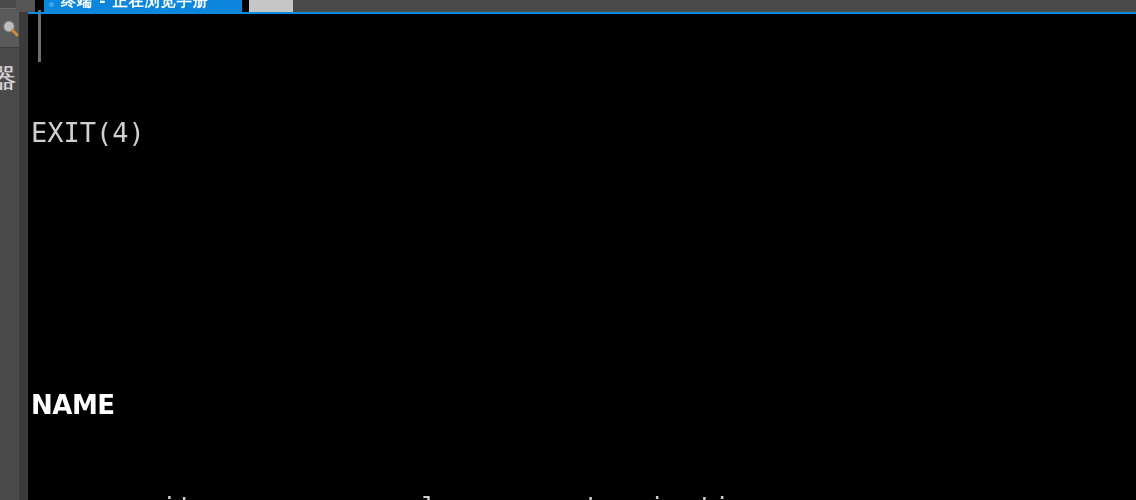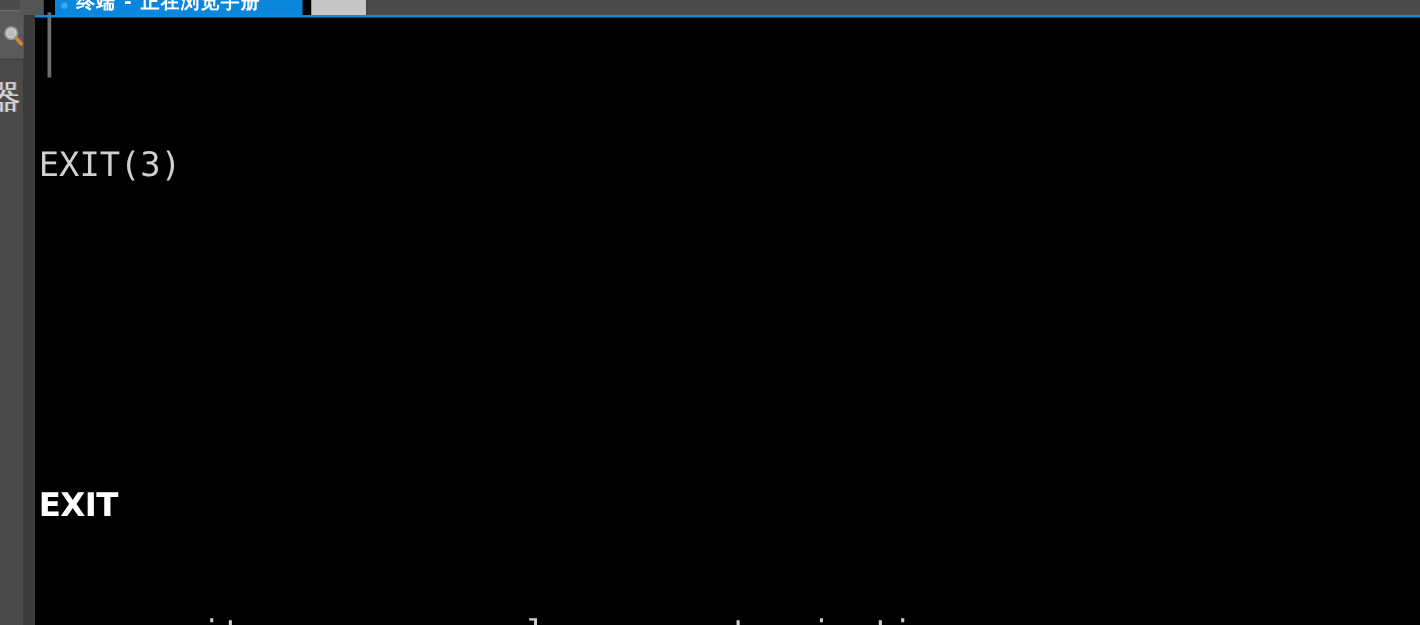--- a/index.html
+++ b/index.html
@@ -220,26 +220,26 @@
       <div id="task-label">终端 - 正在浏览手册</div>
     </div>
     <div id="task-btn"></div>
     <div id="task-rest"></div>
   </div>
   <div id="task-underline"></div>
 
   <div id="terminal">
 
     <div class="ln hdr">
-      <span>EXIT(3)</span>
+      <span>EXIT(4)</span>
     </div>
 
     <div class="ln"> </div>
 
-    <div class="ln"><span class="sect">EXIT</span></div>
+    <div class="ln"><span class="sect">NAME</span></div>
     <div class="ln">      <span class="dim">exit - cause normal process termination</span></div>
 
     
 
     
     
 
     
 
     

